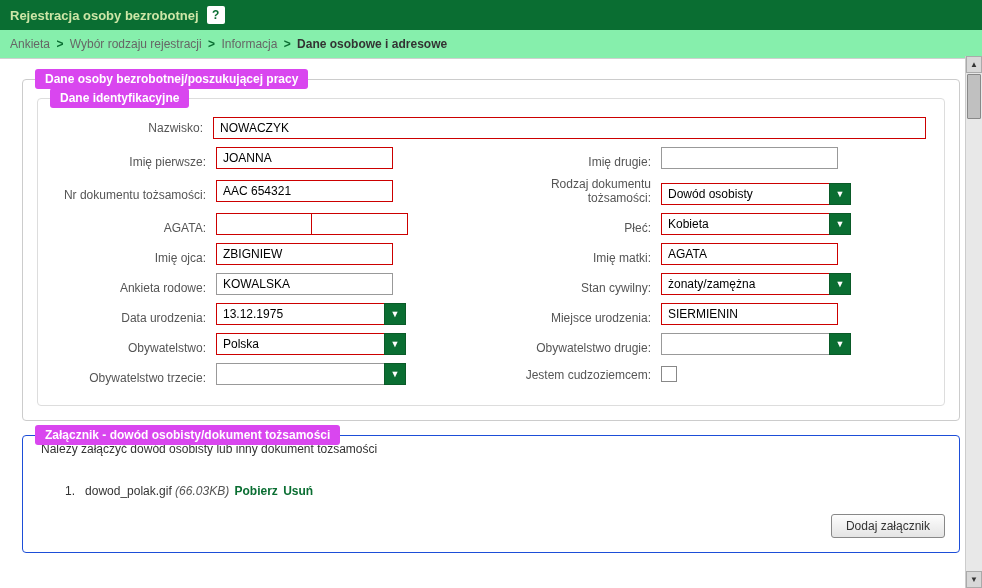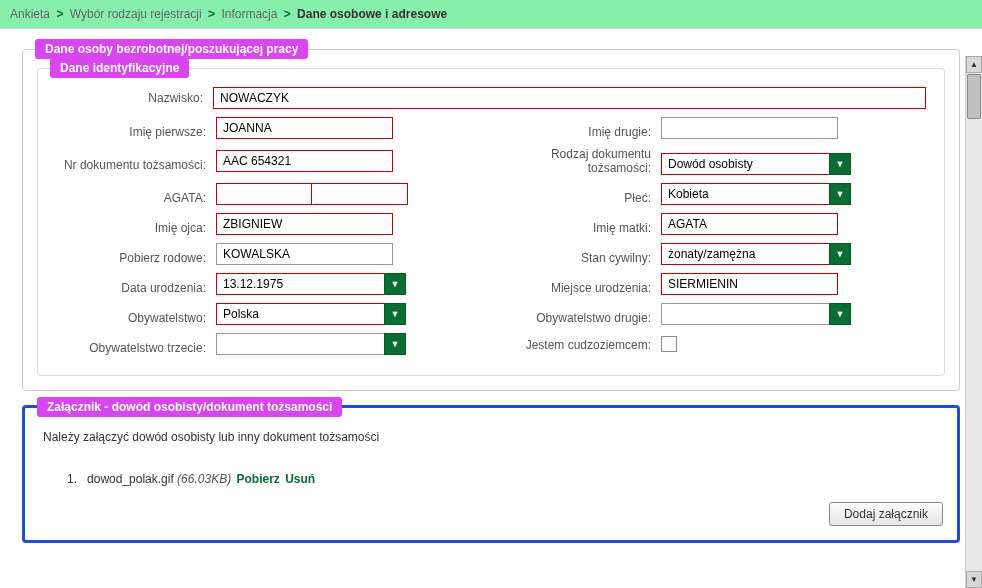--- a/index.html
+++ b/index.html
@@ -33,35 +33,39 @@
     .w-long { width: 727px; }
     .w-med { width: 177px; }
     .w-sel { width: 168px; }
     .w-small { width: 96px; }
 
     .select-wrap { display: flex; }
     .select-wrap input { border-right: none; }
     .dropdown-btn { width: 22px; height: 22px; background: #0a6e32; color: #fff; display: inline-flex; align-items: center; justify-content: center; cursor: pointer; border: 1px solid #0a5a28; font-size: 9px; }
     .checkbox { width: 16px; height: 16px; border: 1px solid #888; background: #fff; display: inline-block; cursor: pointer; }
 
-    .attachment-box { border: 3px solid #1d4ed8; border-radius: 4px; position: relative; padding: 16px 14px 14px 14px; }
+    .attachment-box { border: 1px solid #1d4ed8; border-radius: 4px; position: relative; padding: 0 14px 14px 14px; }
     .attach-text { margin: 6px 0 10px 4px; color: #333; }
     .attach-list { margin-left: 28px; }
     .attach-item { color: #333; margin-top: 28px; }
     .attach-item .size { font-style: italic; color: #555; }
     .attach-item .link { color: #0a6e32; font-weight: bold; cursor: pointer; margin-left: 2px; }
     .add-btn { float: right; margin-top: 16px; padding: 4px 14px; border: 1px solid #888; background: linear-gradient(#fdfdfd,#e4e4e4); border-radius: 3px; cursor: pointer; font-size: 12px; color: #333; }
     .clearfix::after { content: ""; display: block; clear: both; }
 
     .full-row .label { width: 160px; }
   </style>
 </head>
 <body>
 
 <div class="window">
+  <div class="header-bar">
+    <span class="title">Rejestracja osoby bezrobotnej</span>
+    <span class="help-btn">?</span>
+  </div>
   <div class="breadcrumb">
     <span>Ankieta</span>
     <span class="sep">&gt;</span>
     <span>Wybór rodzaju rejestracji</span>
     <span class="sep">&gt;</span>
     <span>Informacja</span>
     <span class="sep">&gt;</span>
     <span class="current">Dane osobowe i adresowe</span>
   </div>
 
@@ -125,21 +129,21 @@
             <input type="text" class="req w-med" value="ZBIGNIEW" style="">
           </div>
           <div class="col col-right">
             <div class="label-right">Imię matki:</div>
             <input type="text" class="req w-med" value="AGATA" style="">
           </div>
         </div>
 
         <div class="form-row">
           <div class="col col-left">
-            <div class="label">Pobierz rodowe:</div>
+            <div class="label">Ankieta rodowe:</div>
             <input type="text" class="w-med" value="KOWALSKA" style="">
           </div>
           <div class="col col-right">
             <div class="label-right">Stan cywilny:</div>
             <div class="select-wrap">
               <input type="text" class="req w-sel" readonly="" value="żonaty/zamężna" style="">
               <span class="dropdown-btn">▼</span>
             </div>
           </div>
         </div>

